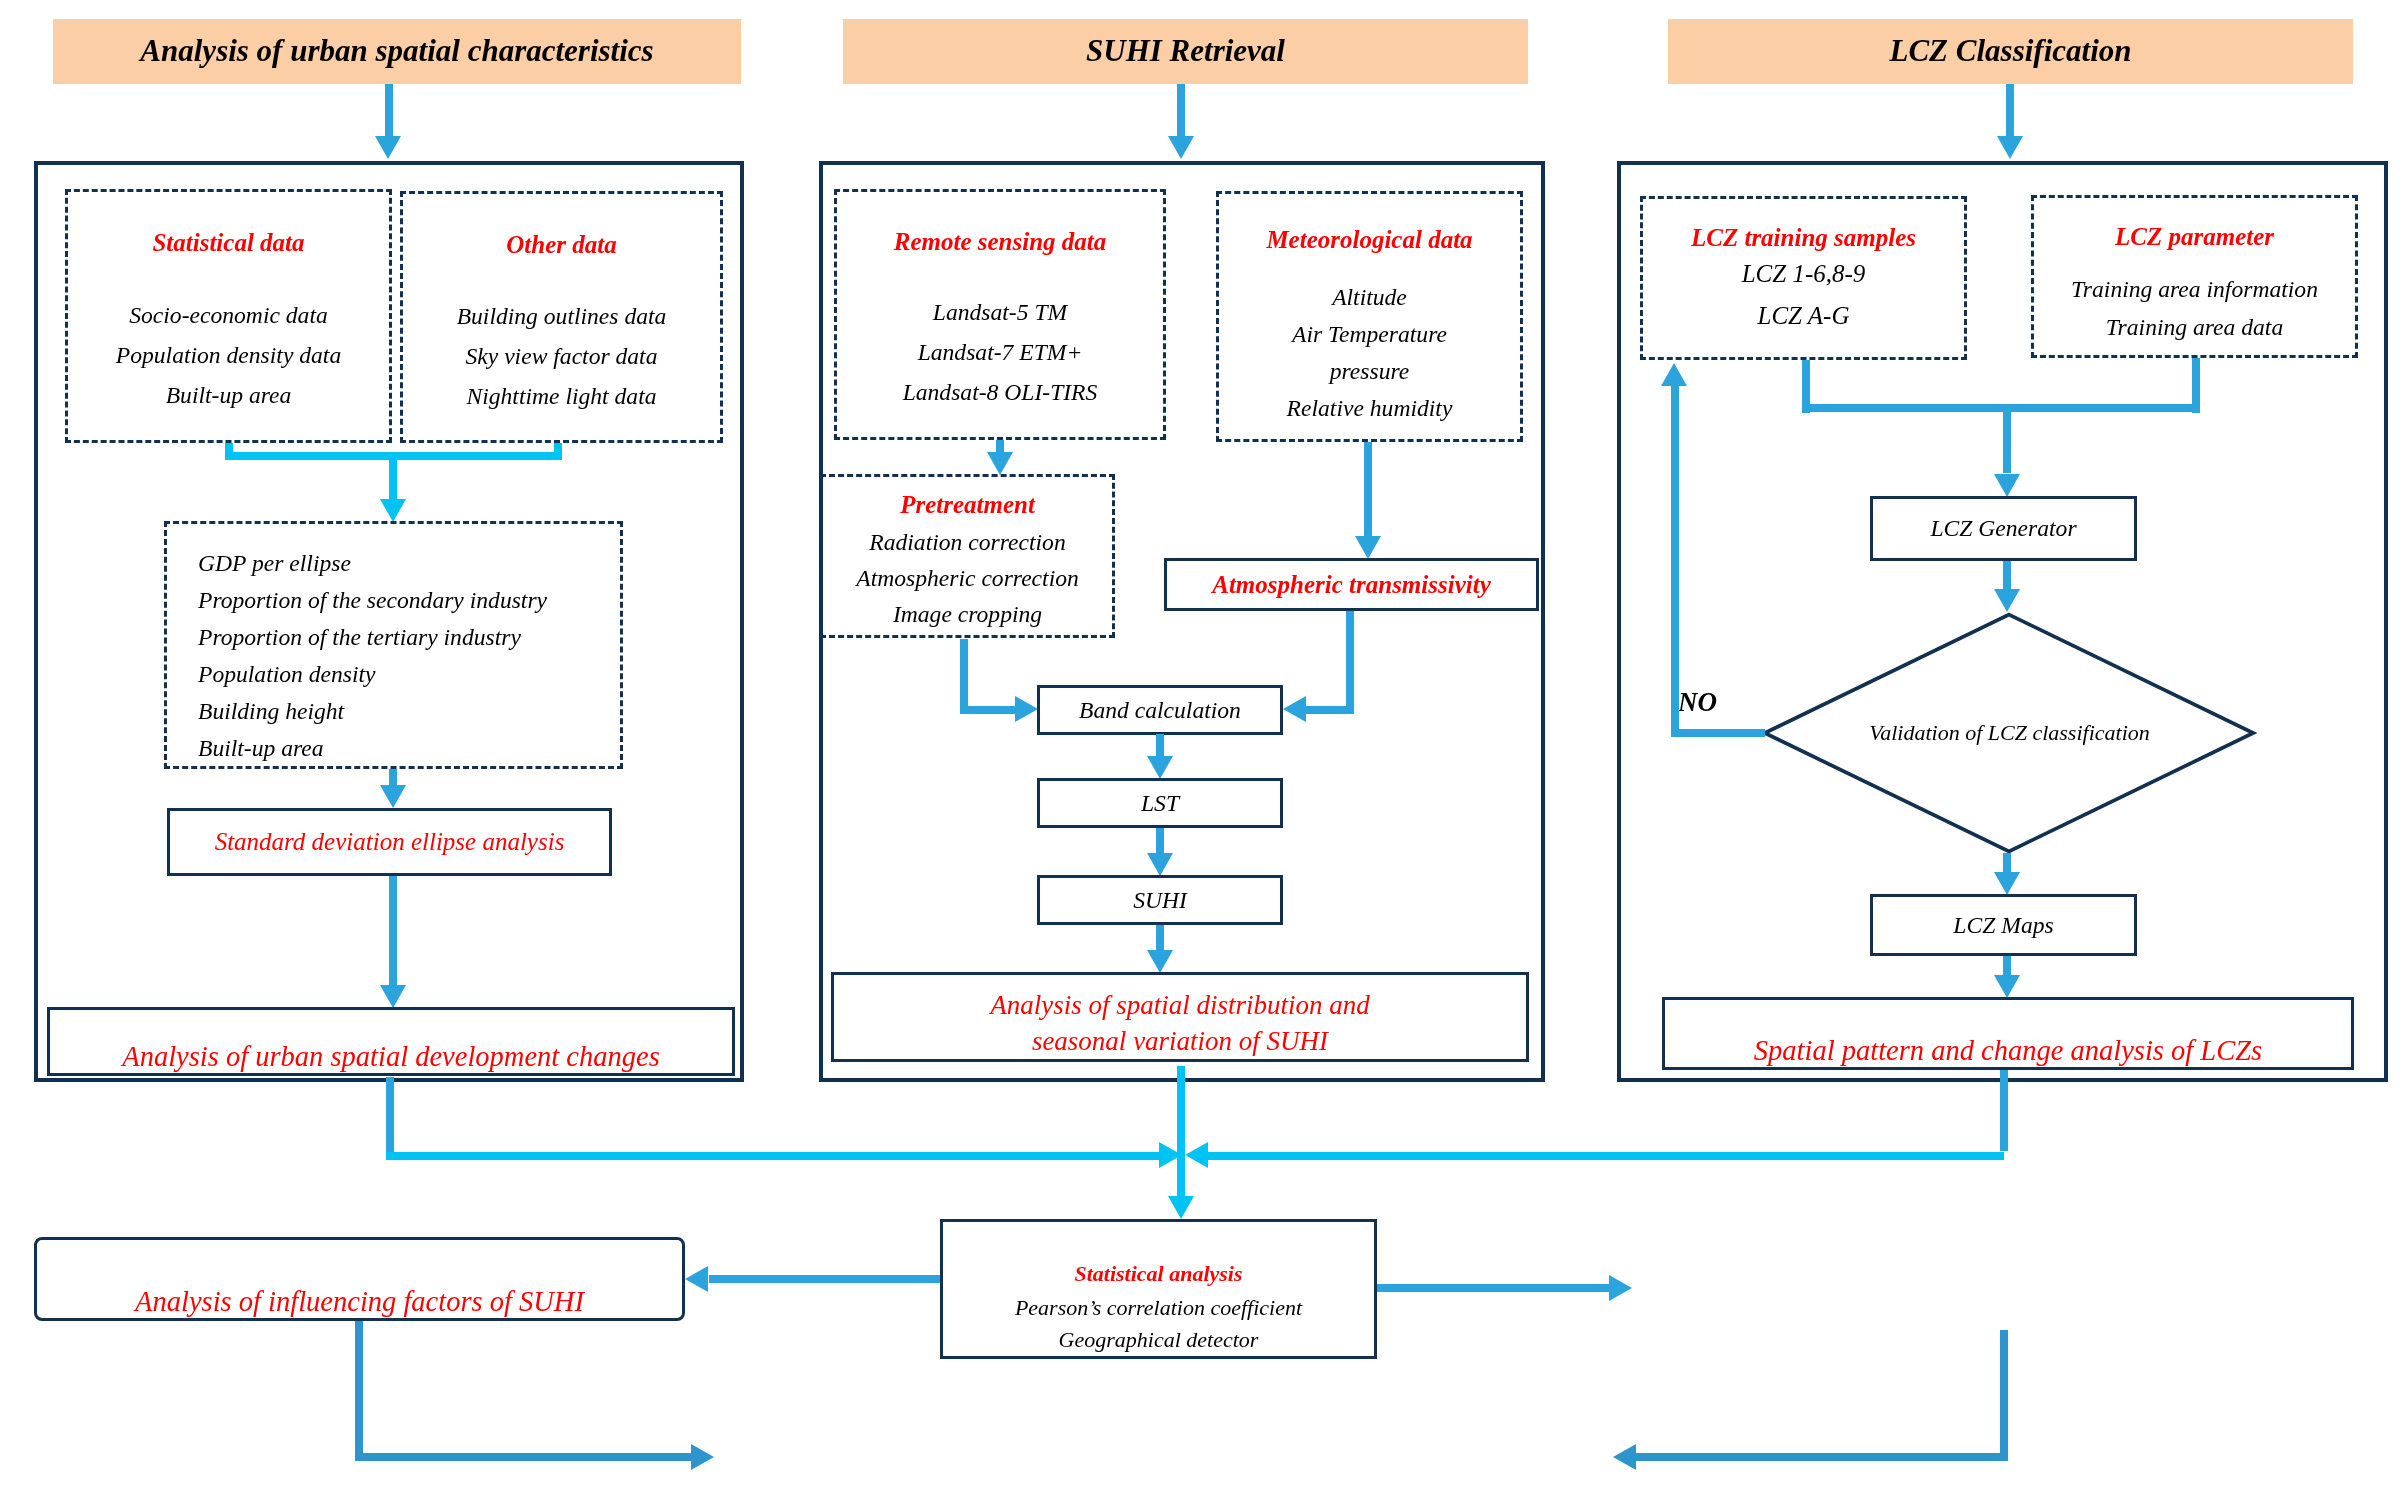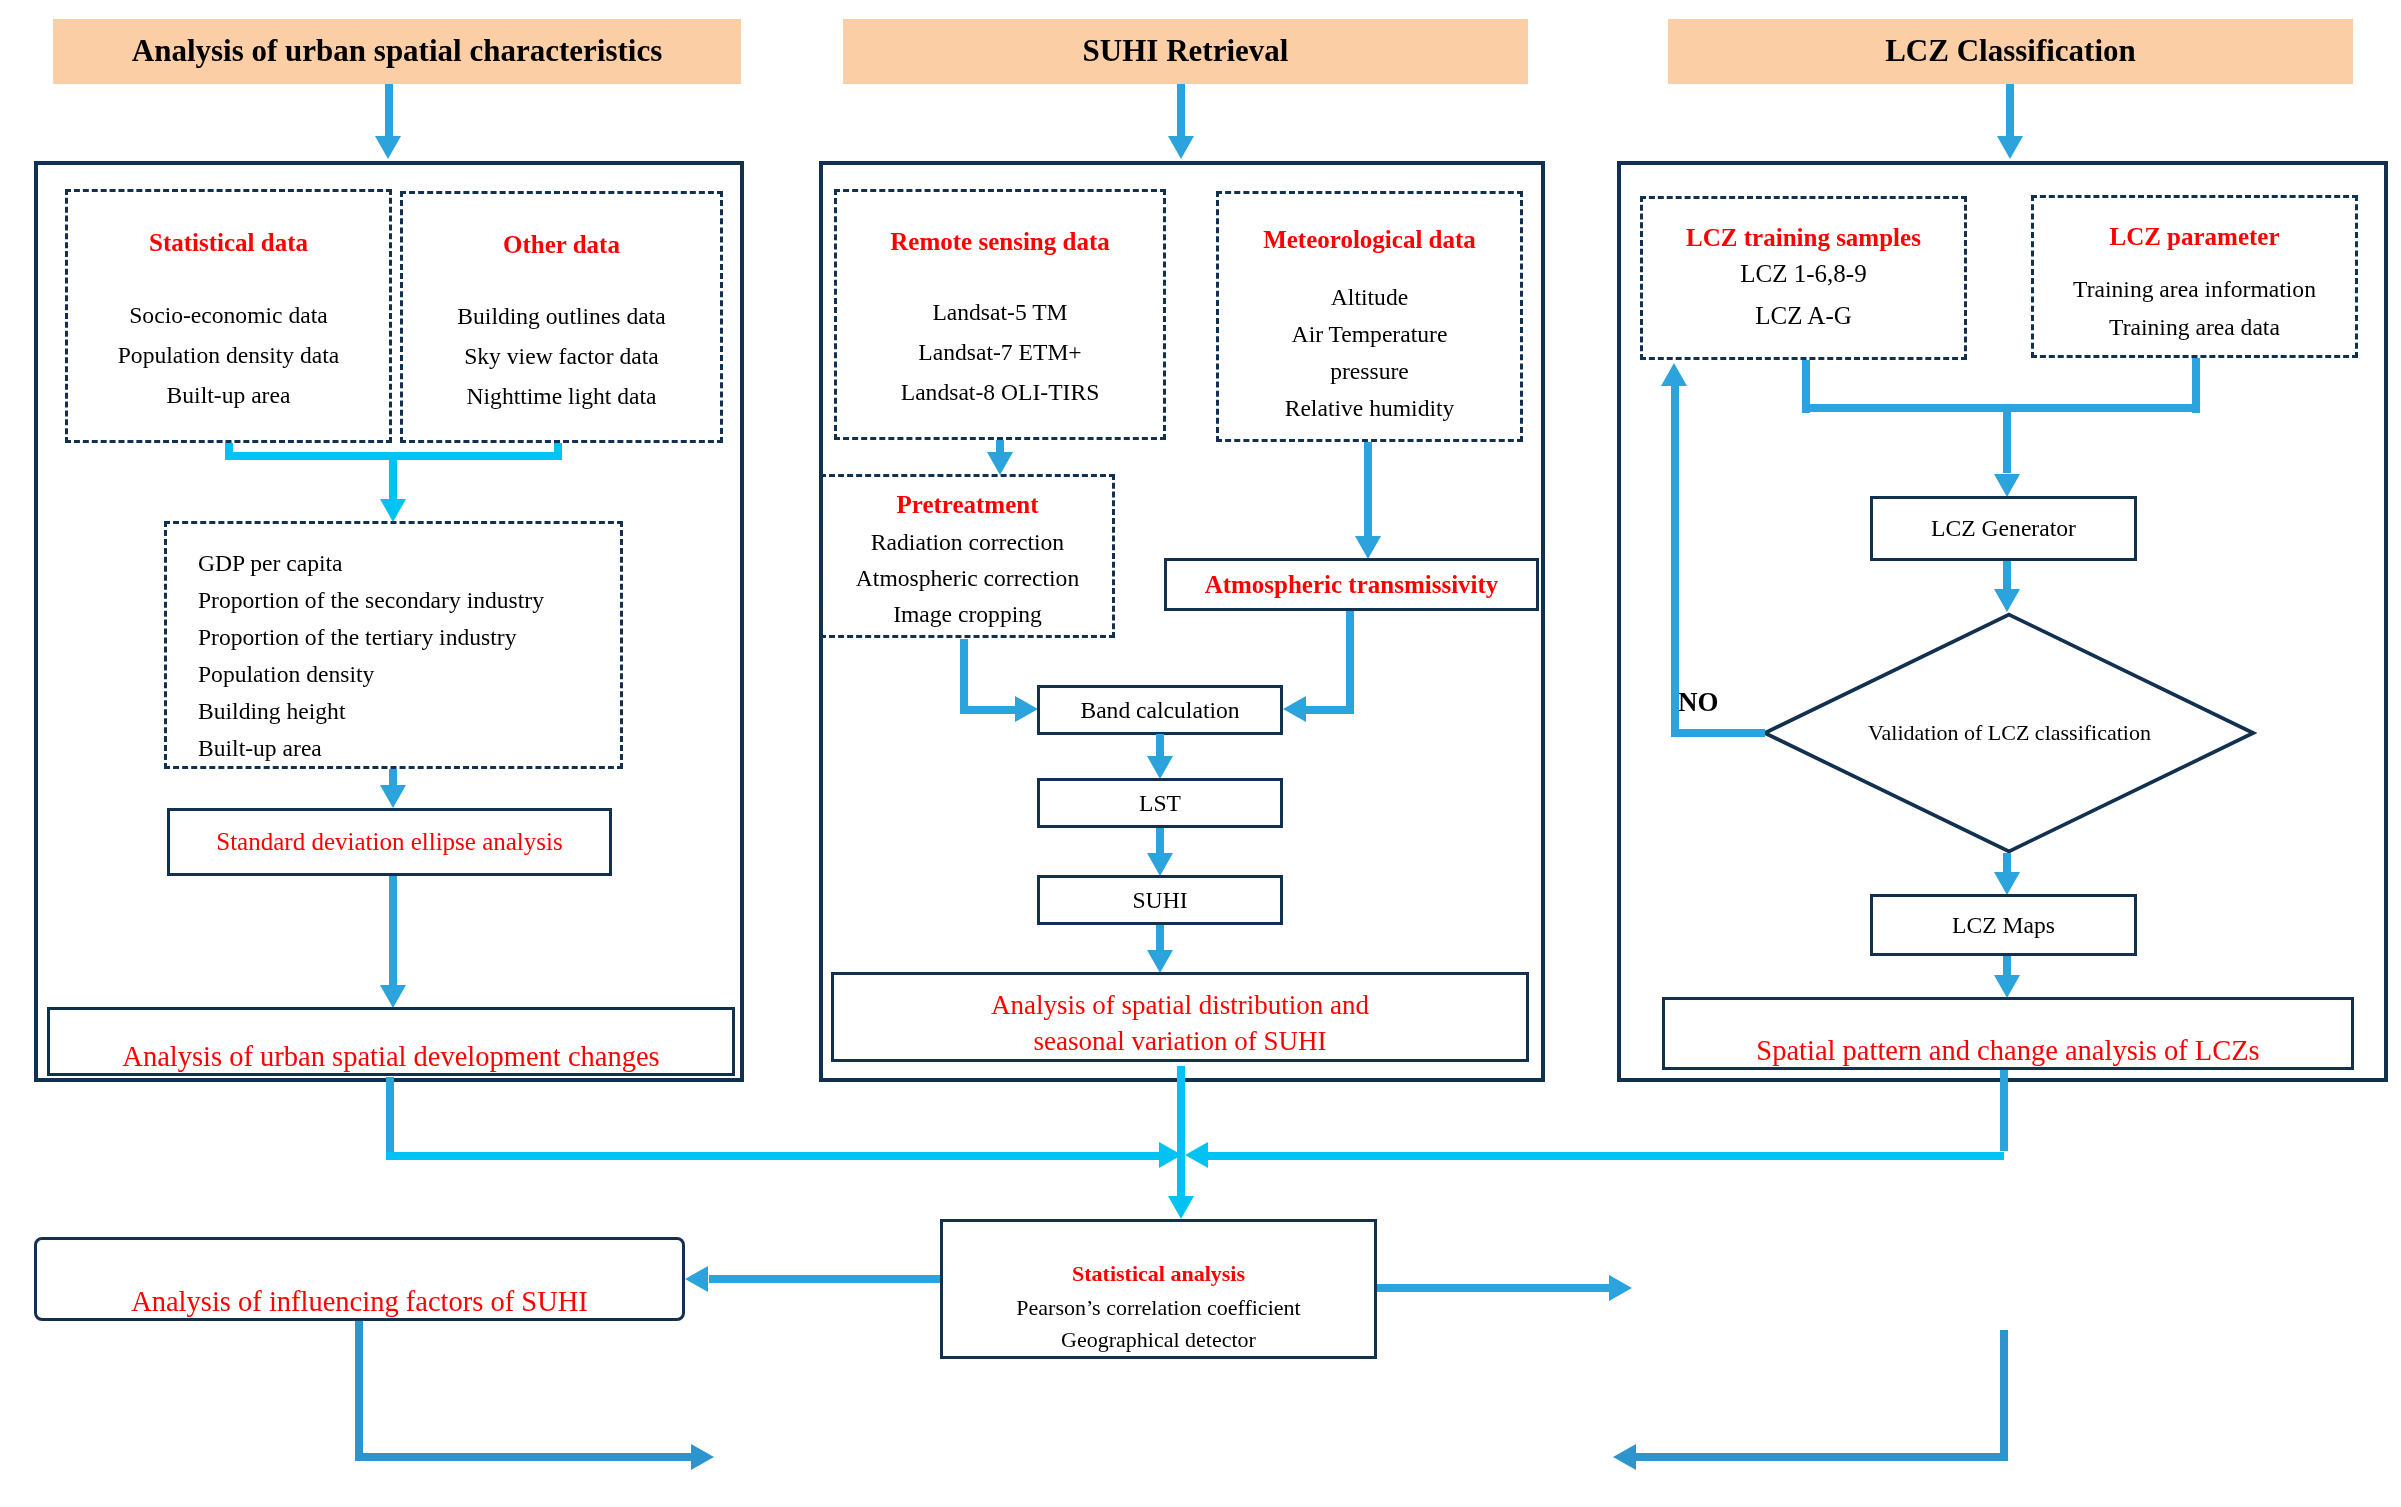--- a/index.html
+++ b/index.html
@@ -2,21 +2,21 @@
 <html style="--peach: #FBCEA6; --navy: #12304F; --red: #FF0000; --arrow: #2BA3DC; --bright: #00C3F4; --steel: #2E94CE; --cyanfill: #35D2F2;font-size:10px"><head>
 <meta charset="utf-8">
 <style>
   :root{
     --peach:#FBCEA6; --navy:#12304F; --red:#FF0000;
     --arrow:#2BA3DC; --bright:#00C3F4; --steel:#2E94CE; --cyanfill:#35D2F2;
   }
   *{box-sizing:border-box; margin:0; padding:0;}
   html,body{background:#fff;}
   body{font-family:"Liberation Serif","DejaVu Serif",serif; width:2401px; height:1507px; position:relative; overflow:hidden;}
-  .canvas{position:absolute; left:0; top:0; width:2401px; height:1507px; background:#fff;}
+  .canvas{position:absolute; left:0; top:0; width:2401px; height:1507px; background:#fff;font-style:italic;}
   .abs{position:absolute;}
   
   .hdr{background:var(--peach); display:flex; align-items:center; justify-content:center;
        font-weight:bold; font-size:31px; color:#000;}
   
   .outer{border:4.3px solid var(--navy); background:transparent;}
   .dashed{border:3.7px dashed var(--navy); background:transparent; text-align:center;}
   .sbox{border:3.1px solid var(--navy); background:#fff; display:flex; align-items:center; justify-content:center; text-align:center;}
   .rbox{border:3.7px solid var(--navy); background:#fff; display:flex; flex-direction:column; align-items:center; justify-content:flex-end; text-align:center;}
   .red{color:var(--red);}
@@ -77,21 +77,21 @@
   </div>
 
   <div class="abs vline bright" style="left:225px; top:443px; height:10px;"></div>
   <div class="abs vline bright" style="left:554px; top:443px; height:10px;"></div>
   <div class="abs hline bright" style="left:225px; top:452px; width:337px;"></div>
   <div class="abs vline bright" style="left:389px; top:460px; height:39px;"></div>
   <div class="abs ah ah-down bright" style="left:380px; top:499px;"></div>
 
   <div class="abs dashed" style="left:164px; top:521px; width:459px; height:248px; text-align:left; padding:21px 0 0 31px;">
     <div class="dlines" style="line-height:37px; font-size:23.6px;">
-      <div>GDP per capita</div>
+      <div>GDP per ellipse</div>
       <div>Proportion of the secondary industry</div>
       <div>Proportion of the tertiary industry</div>
       <div>Population density</div>
       <div>Building height</div>
       <div>Built-up area</div>
     </div>
   </div>
 
   <div class="abs vline" style="left:389px; top:769px; height:17.4px;"></div>
   <div class="abs ah ah-down" style="left:380px; top:785px;"></div>

